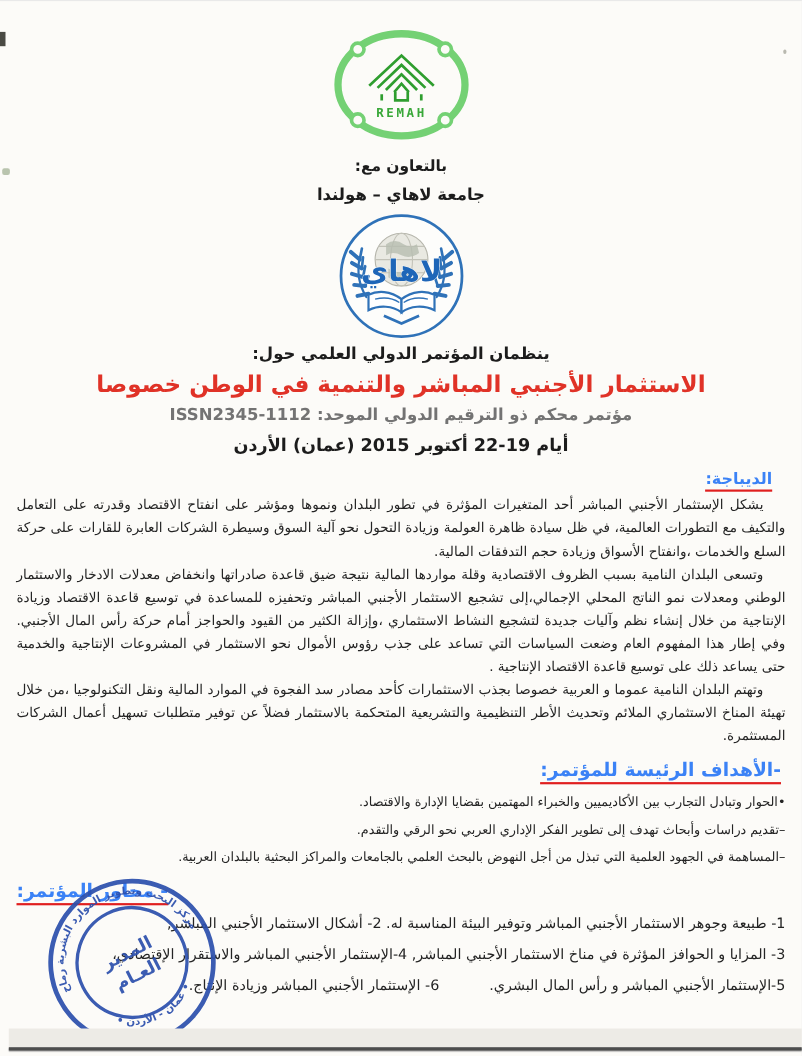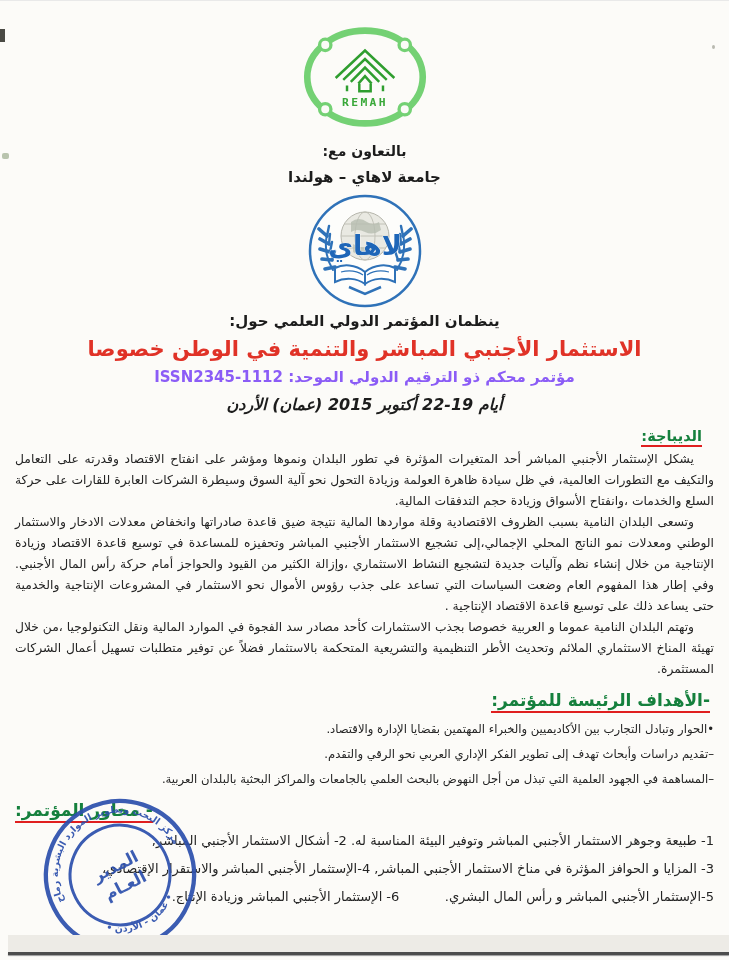--- a/index.html
+++ b/index.html
@@ -11,25 +11,25 @@
   .center{text-align:center;}
   
   .remah-logo{display:block;margin:24px auto 0;width:142px;height:106px;}
   .hague-logo{display:block;margin:6px auto 0;width:124px;height:118px;}
   
   .org-name{margin-top:-6px;font-size:15px;font-weight:bold;color:#2eb32e;}
   .coop{margin-top:12px;font-size:14px;font-weight:bold;}
   .partner{margin-top:9px;font-size:15px;font-weight:bold;}
   .organize{margin-top:2px;font-size:15px;font-weight:bold;}
   .conf-title{margin-top:7px;font-size:21px;font-weight:bold;color:#e03227;}
-  .issn{margin-top:7px;font-size:15px;font-weight:bold;color:#8b5cf6;}
-  .date-line{margin-top:9px;font-size:16px;font-weight:bold;font-style:italic;}
+  .issn{margin-top:7px;font-size:15px;font-weight:bold;color:#737373;}
+  .date-line{margin-top:9px;font-size:16px;font-weight:bold;}
   
   .content{padding:0 15px;}
-  .sec-head{display:inline-block;color:#15803d;font-weight:bold;
+  .sec-head{display:inline-block;color:#3b82f6;font-weight:bold;
             border-bottom:2px solid #e01f1f;padding-bottom:1px;}
   .h-preamble{margin:14px 12px 2px 0;font-size:14.5px;}
   .paras p{margin:0;font-size:12.3px;line-height:21px;text-align:justify;
            text-indent:20px;color:#242424;}
   .h-objectives{margin:10px 4px 4px 0;font-size:17px;}
   .objectives div{font-size:11.6px;line-height:25px;text-align:right;color:#242424;}
   .h-topics{margin:8px 4px 4px 0;font-size:17px;}
   .topics div{font-size:13px;line-height:28px;text-align:right;color:#242424;
               padding-left:20px;}
   

